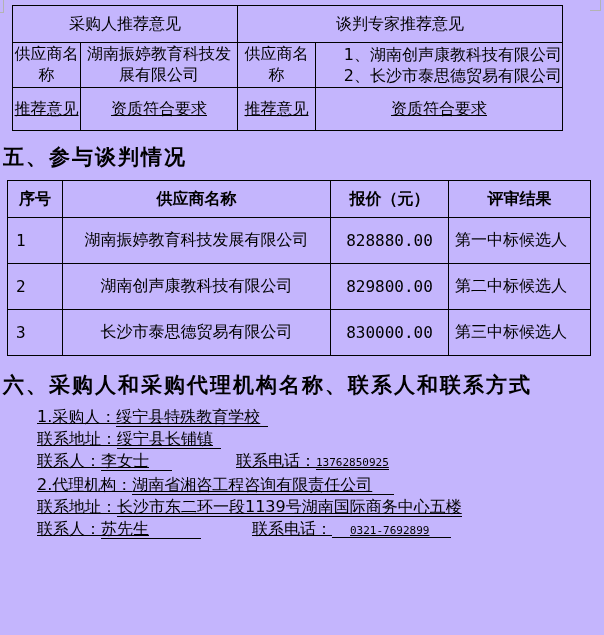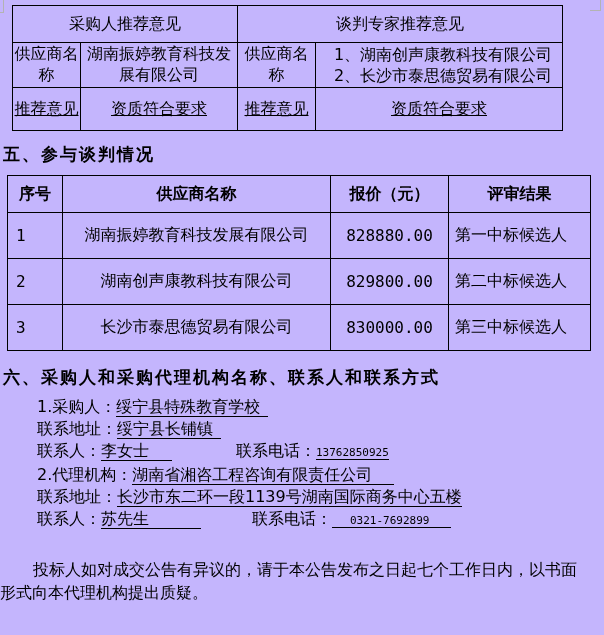--- a/index.html
+++ b/index.html
@@ -9,35 +9,35 @@
     font-family:"DejaVu Sans","Liberation Sans",sans-serif;
     font-size:16px;
   }
   .mark{position:absolute;background:#b3b3b3;}
   table{border-collapse:collapse;table-layout:fixed;}
   .t1{margin:5px 0 0 12px;width:550px;}
   .t1 td{border:1px solid #000;text-align:center;vertical-align:middle;padding:0;font-size:16px;}
   .t1 tr.hrow td{height:36px;}
   .t1 tr.r2 td{height:44px;}
   .t1 tr.r3 td{height:42px;text-decoration:underline;}
-  .t1 td.lval{text-align:center;padding-left:8px;line-height:21px;}
+  .t1 td.lval{text-align:right;padding-left:8px;line-height:21px;}
   .t2{margin:9px 12px 0 7px;width:583px;}
   .t2 th,.t2 td{border:1px solid #000;padding:0;vertical-align:middle;font-size:16px;}
   .t2 th{height:36px;text-align:center;font-weight:bold;}
   .t2 td{height:45px;}
   .t2 td.seq{text-align:left;padding-left:8px;}
   .t2 td.sup{text-align:center;}
   .t2 td.price{text-align:center;}
   .t2 td.res{text-align:left;padding-left:6px;}
   .num{font-family:"DejaVu Sans Mono","Liberation Mono",monospace;font-size:11px;}
-  h2.sec{font-size:17px;font-weight:bold;letter-spacing:2px;margin:0;}
+  h2.sec{font-size:21px;font-weight:bold;letter-spacing:2px;margin:0;}
   #h5{margin:12px 0 0 3px;}
   #h6{margin:15px 0 0 3px;font-family:Liberation Serif, serif;}
   .contacts{margin:7px 0 0 37px;line-height:22px;}
-  .cline{white-space:nowrap;}
+  .cline{white-space:nowrap;text-decoration:underline;}
   .u{border-bottom:1px solid #000;}
   .gap{display:inline-block;}
   .para{width:592px;margin:0;line-height:22.5px;text-indent:33px;word-break:break-all;}
   #p1{margin-top:27px;}
 </style>
 </head>
 <body>
 
 <div class="doc">
 
@@ -129,15 +129,14 @@
       <span>2.代理机构：</span><span class="u" style="padding-right:22px;">湖南省湘咨工程咨询有限责任公司</span>
     </div>
     <div class="cline">
       <span>联系地址：</span><span class="u">长沙市东二环一段1139号湖南国际商务中心五楼</span>
     </div>
     <div class="cline">
       <span>联系人：</span><span class="u" style="padding-right:52px;">苏先生</span><span class="gap" style="width:51px;"></span><span>联系电话：</span><span class="u num" style="padding-left:18px;padding-right:22px;">0321-7692899</span>
     </div>
   </div>
 
-  <p class="para" id="p1">投标人如对成交公告有异议的，请于本公告发布之日起七个工作日内，以书面形式向本代理机构提出质疑。</p>
 
 </div>
 
 </body></html>

